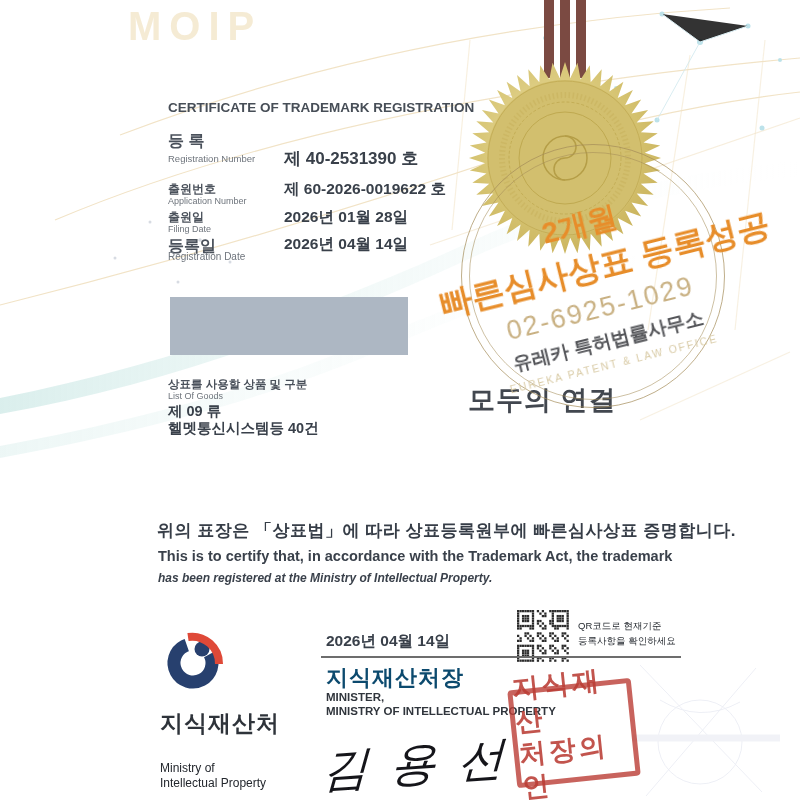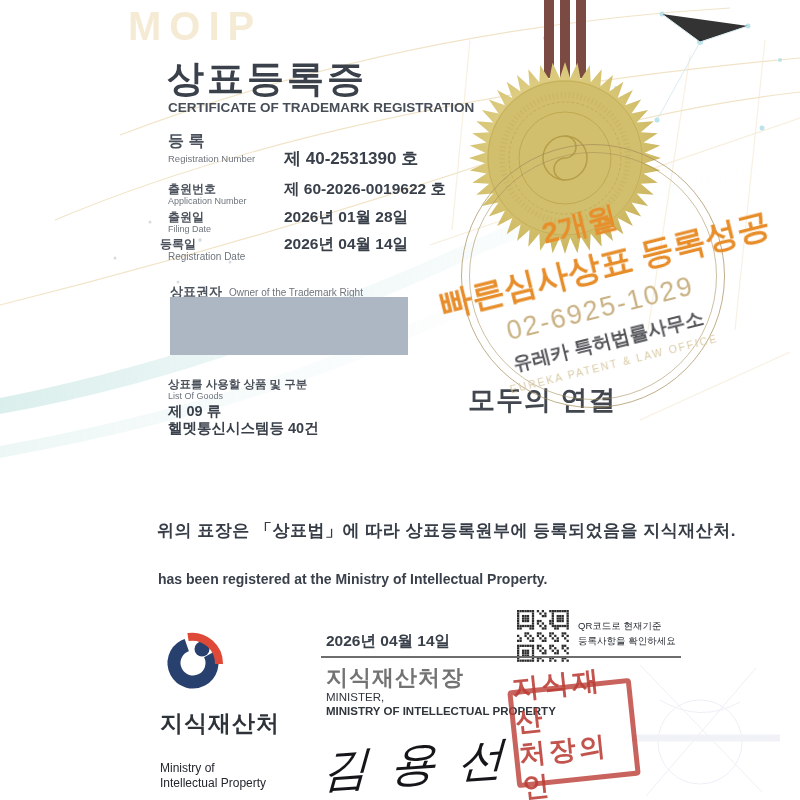--- a/index.html
+++ b/index.html
@@ -30,27 +30,27 @@
   #ring-inner{left:469px;top:152px;width:246px;height:246px;border:1.2px solid rgba(164,140,88,.55);}
   #stamp-stack{left:440px;top:203px;width:310px;text-align:center;transform:rotate(-14deg);}
   #stamp-line1{font-size:30px;font-weight:bold;color:var(--orange,#e78d2a);}
   #stamp-line2{font-size:33px;font-weight:bold;color:var(--orange,#e78d2a);white-space:nowrap;margin-top:2px;}
   #stamp-phone{font-size:27px;color:var(--stamp-gold,#c9b183);letter-spacing:2px;margin-top:3px;}
   #stamp-name-ko{font-size:19px;font-weight:bold;color:#55565a;margin-top:5px;}
   #stamp-name-en{font-size:10.5px;color:#d9cba6;letter-spacing:2px;margin-top:4px;}
   
   #cert-ko{left:157px;top:519px;font-size:17px;font-weight:bold;color:#363d47;letter-spacing:.5px;}
   #cert-en1{left:158px;top:548px;font-size:14.5px;font-weight:bold;color:#3a414b;}
-  #cert-en2{left:158px;top:571px;font-size:14px;font-weight:bold;color:#3a414b;}
+  #cert-en2{left:158px;top:571px;font-size:12px;font-weight:bold;color:#3a414b;font-style:italic;}
   
   #issue-date{left:326px;top:631px;font-size:15.5px;font-weight:bold;color:#39404a;}
   #qr-caption{left:578px;top:618px;font-size:9.5px;line-height:15px;color:#24292f;}
   #divider{left:321px;top:656px;width:360px;height:2px;background:#6d6d6d;}
-  #minister-ko{left:326px;top:663px;font-size:22px;font-weight:bold;color:#737373;letter-spacing:1px;}
-  #minister-en1{left:326px;top:691px;font-size:11.5px;font-weight:normal;color:#30353c;}
+  #minister-ko{left:326px;top:663px;font-size:22px;font-weight:bold;color:#0c4a6e;letter-spacing:1px;}
+  #minister-en1{left:326px;top:691px;font-size:11.5px;font-weight:bold;color:#30353c;}
   #minister-en2{left:326px;top:705px;font-size:11.5px;font-weight:bold;color:#30353c;}
   #red-seal{left:512px;top:684px;width:114px;height:88px;border:5px solid rgba(186,60,52,.8);
             border-radius:4px;transform:rotate(-6deg);display:flex;flex-direction:column;
             justify-content:center;align-items:center;}
   #red-seal div{font-size:27px;font-weight:bold;letter-spacing:3px;line-height:33px;color:rgba(186,60,52,.88);}
   #signature{left:322px;top:733px;font-family:"DejaVu Serif","Liberation Serif",serif;font-style:italic;
              font-size:46px;letter-spacing:22px;color:#15151a;transform:rotate(-4deg) skewX(-6deg);}
   
   #logo-block{left:160px;top:630px;width:132px;text-align:left;}
   #logo-name-ko{margin-top:8px;font-size:23px;font-weight:bold;letter-spacing:1px;color:#2e333a;}
@@ -135,63 +135,59 @@
     <polygon id="seal-burst" points="194.0,98.0 177.8,103.2 193.2,110.5 176.5,113.6 190.7,122.8 173.8,123.7 186.7,134.7 169.7,133.4 181.1,146.0 164.5,142.4 174.2,156.4 158.1,150.7 165.9,165.9 150.7,158.1 156.4,174.2 142.4,164.5 146.0,181.1 133.4,169.7 134.7,186.7 123.7,173.8 122.8,190.7 113.6,176.5 110.5,193.2 103.2,177.8 98.0,194.0 92.8,177.8 85.5,193.2 82.4,176.5 73.2,190.7 72.3,173.8 61.3,186.7 62.6,169.7 50.0,181.1 53.6,164.5 39.6,174.2 45.3,158.1 30.1,165.9 37.9,150.7 21.8,156.4 31.5,142.4 14.9,146.0 26.3,133.4 9.3,134.7 22.2,123.7 5.3,122.8 19.5,113.6 2.8,110.5 18.2,103.2 2.0,98.0 18.2,92.8 2.8,85.5 19.5,82.4 5.3,73.2 22.2,72.3 9.3,61.3 26.3,62.6 14.9,50.0 31.5,53.6 21.8,39.6 37.9,45.3 30.1,30.1 45.3,37.9 39.6,21.8 53.6,31.5 50.0,14.9 62.6,26.3 61.3,9.3 72.3,22.2 73.2,5.3 82.4,19.5 85.5,2.8 92.8,18.2 98.0,2.0 103.2,18.2 110.5,2.8 113.6,19.5 122.8,5.3 123.7,22.2 134.7,9.3 133.4,26.3 146.0,14.9 142.4,31.5 156.4,21.8 150.7,37.9 165.9,30.1 158.1,45.3 174.2,39.6 164.5,53.6 181.1,50.0 169.7,62.6 186.7,61.3 173.8,72.3 190.7,73.2 176.5,82.4 193.2,85.5 177.8,92.8" fill="url(#gseal)"></polygon>
     <circle cx="98" cy="98" r="78" fill="#d2bf6e"></circle>
     <circle cx="98" cy="98" r="77" fill="none" stroke="#c0aa52" stroke-width="0.8"></circle>
     <circle cx="98" cy="98" r="63" fill="none" stroke="#c8b35e" stroke-width="6" stroke-dasharray="1.5 2.5" opacity="0.6"></circle>
     <circle cx="98" cy="98" r="56" fill="none" stroke="#bfa950" stroke-width="1" stroke-dasharray="3 2" opacity="0.8"></circle>
     <circle cx="98" cy="98" r="46" fill="none" stroke="#bfa950" stroke-width="1"></circle>
     <circle cx="98" cy="98" r="22" fill="none" stroke="#b59e47" stroke-width="1.5"></circle>
     <path d="M98,76 a11,11 0 0 1 0,22 a11,11 0 1 0 0,22" fill="none" stroke="#b59e47" stroke-width="1.5"></path>
   </svg>
 
-  <div class="abs" id="title-ko">상표등록증</div>
   <div class="abs" id="title-en">CERTIFICATE OF TRADEMARK REGISTRATION</div>
 
   <div class="abs lab-ko" style="left:168px;top:131px;font-size:16px">등 록</div>
   <div class="abs lab-en" style="left:168px;top:153px;font-size:9.5px">Registration Number</div>
   <div class="abs val" style="left:284px;top:147px;font-size:17px">제 40-2531390 호</div>
 
   <div class="abs lab-ko" style="left:168px;top:181px;font-size:12px">출원번호</div>
   <div class="abs lab-en" style="left:168px;top:196px;font-size:9px">Application Number</div>
   <div class="abs val" style="left:284px;top:179px;font-size:15.5px">제 60-2026-0019622 호</div>
 
   <div class="abs lab-ko" style="left:168px;top:209px;font-size:12px">출원일</div>
   <div class="abs lab-en" style="left:168px;top:224px;font-size:9px">Filing Date</div>
   <div class="abs val" style="left:284px;top:207px;font-size:15.5px">2026년 01월 28일</div>
 
-  <div class="abs lab-ko" style="left:160px;top:236px;font-size:12px">등록일</div>
+  <div class="abs lab-ko" style="left:168px;top:236px;font-size:16px">등록일</div>
   <div class="abs lab-en" style="left:168px;top:251px;font-size:10px">Registration Date</div>
   <div class="abs val" style="left:284px;top:234px;font-size:15.5px">2026년 04월 14일</div>
 
-  <div class="abs" id="owner-row">
-    <span class="lab-ko" style="font-size:13px">상표권자</span>
-    <span class="lab-en" style="font-size:10px">Owner of the Trademark Right</span>
-  </div>
   <div class="abs" id="owner-box"></div>
 
   <div class="abs lab-ko" style="left:168px;top:377px;font-size:11.5px">상표를 사용할 상품 및 구분</div>
   <div class="abs lab-en" style="left:168px;top:391px;font-size:9px">List Of Goods</div>
   <div class="abs" id="goods-class" style="left:168px;top:402px">제 09 류</div>
   <div class="abs" id="goods-items" style="left:168px;top:419px">헬멧통신시스템등 40건</div>
 
   <div class="abs" id="tm-text">모두의 연결</div>
 
   <div class="abs ring" id="ring-outer"></div>
   <div class="abs ring" id="ring-inner"></div>
   <div class="abs" id="stamp-stack">
     <div id="stamp-line1">2개월</div>
     <div id="stamp-line2">빠른심사상표 등록성공</div>
     <div id="stamp-phone">02-6925-1029</div>
     <div id="stamp-name-ko">유레카 특허법률사무소</div>
     <div id="stamp-name-en">EUREKA PATENT &amp; LAW OFFICE</div>
   </div>
 
-  <div class="abs" id="cert-ko">위의 표장은 「상표법」에 따라 상표등록원부에 등록되었음을 지식재산처.</div>
+  <div class="abs" id="cert-ko">위의 표장은 「상표법」에 따라 상표등록원부에 빠른심사상표 증명합니다.</div>
+  <div class="abs" id="cert-en1">This is to certify that, in accordance with the Trademark Act, the trademark</div>
   <div class="abs" id="cert-en2">has been registered at the Ministry of Intellectual Property.</div>
 
   <div class="abs" id="issue-date">2026년 04월 14일</div>
 
   <svg class="abs" id="qr-svg" width="52" height="52" viewBox="0 0 52 52" style="left:517px;top:610px">
     <g id="qr-mods" fill="#2b2b2b">
         <rect x="0.00" y="0.00" width="2.28" height="2.28"></rect>
         <rect x="2.48" y="0.00" width="2.28" height="2.28"></rect>
         <rect x="4.95" y="0.00" width="2.28" height="2.28"></rect>
         <rect x="7.43" y="0.00" width="2.28" height="2.28"></rect>

